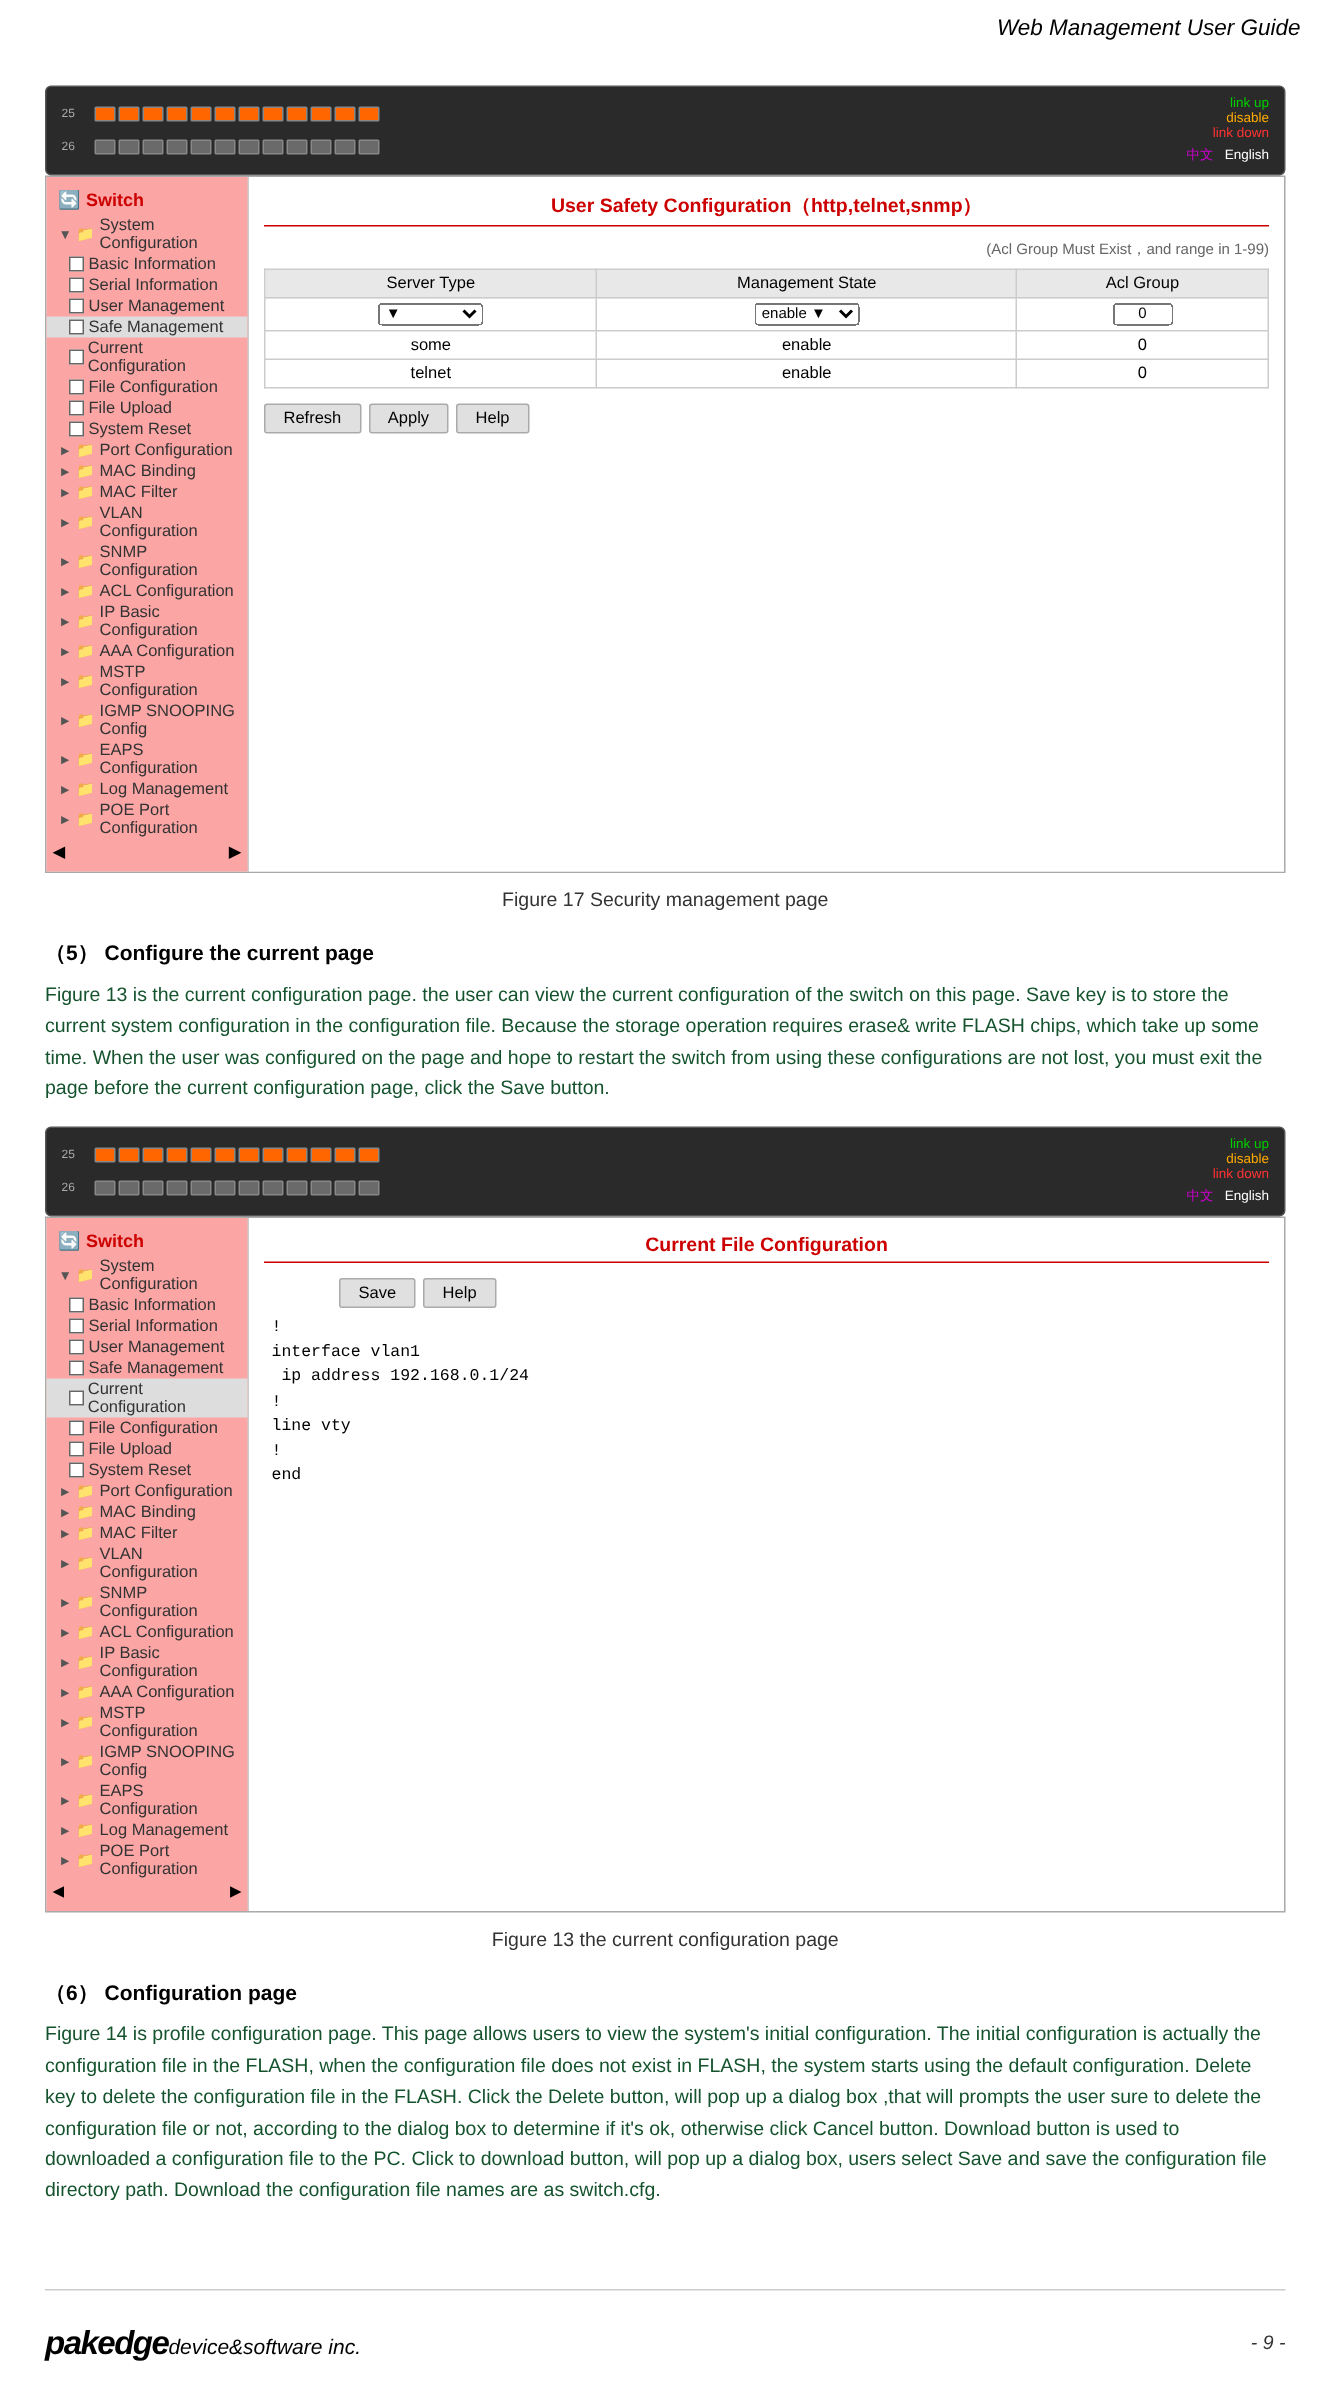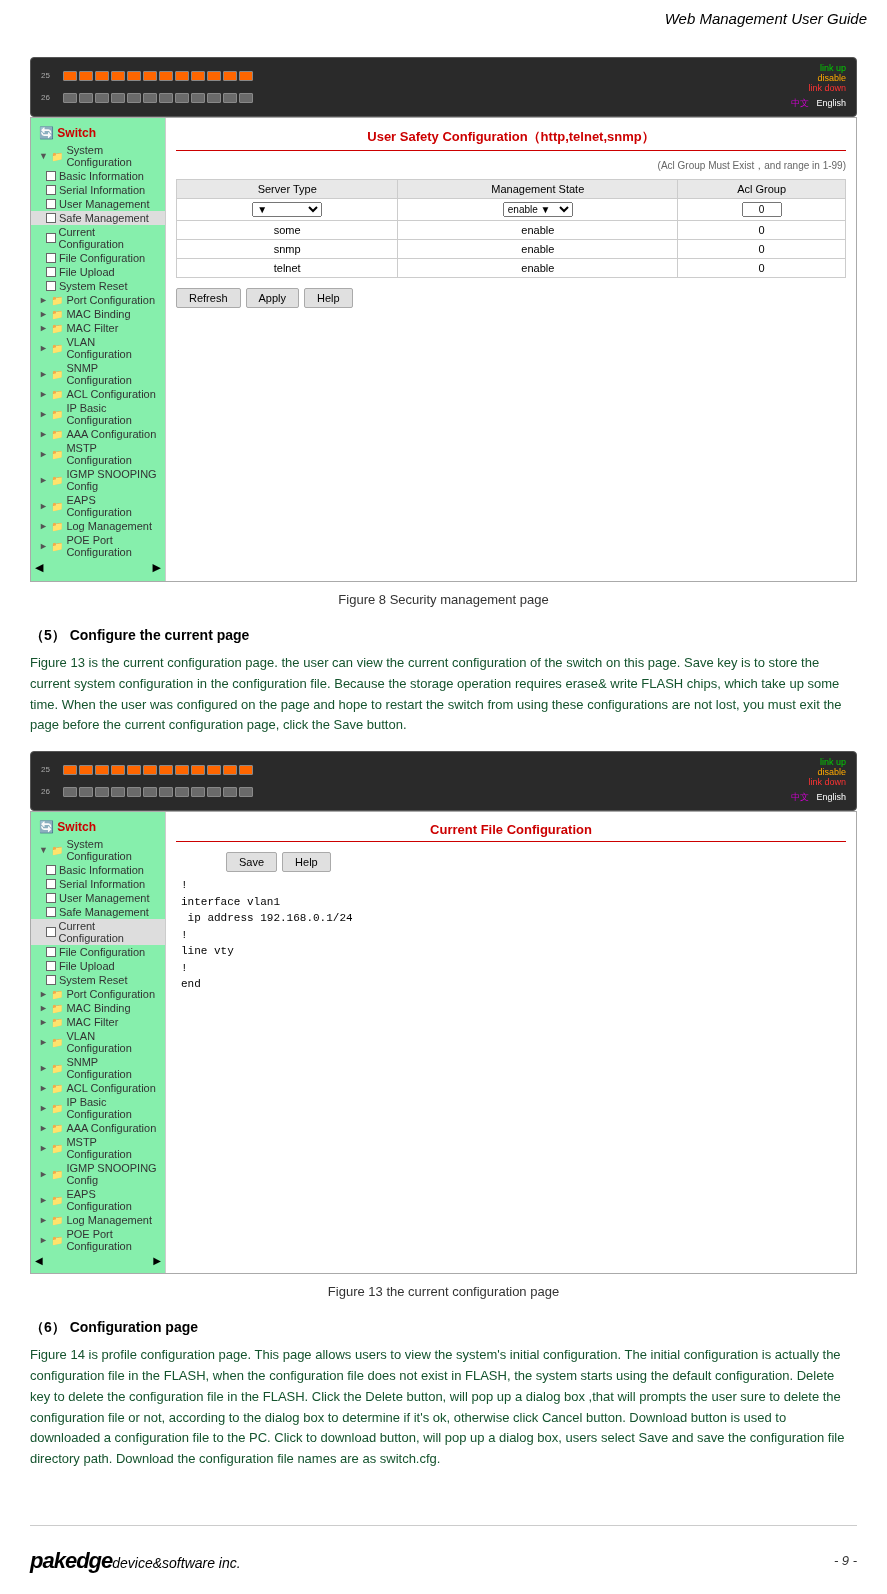--- a/index.html
+++ b/index.html
@@ -62,21 +62,21 @@
     .lang-en { color: #fff; }
 
     
     .panel-container {
       display: flex;
       border: 1px solid #aaa;
       background: #f5f5f5;
     }
     .sidebar {
       width: 135px;
-      background: #86efac;
+      background: #fca5a5;
       border-right: 1px solid #ccc;
       font-size: 11px;
       padding: 5px 0;
       min-height: 380px;
     }
     .sidebar-title {
       color: #cc0000;
       font-weight: bold;
       padding: 3px 8px;
       font-size: 12px;
@@ -404,40 +404,35 @@
               <td><input type="text" value="0" style=""></td>
             </tr>
           </thead>
           <tbody>
             <tr>
               <td>some</td>
               <td>enable</td>
               <td>0</td>
             </tr>
             <tr>
-              <td>snmp</td>
-              <td>enable</td>
-              <td>0</td>
-            </tr>
-            <tr>
               <td>telnet</td>
               <td>enable</td>
               <td>0</td>
             </tr>
           </tbody>
         </table>
         <div class="btn-row">
           <button class="btn">Refresh</button>
           <button class="btn">Apply</button>
           <button class="btn">Help</button>
         </div>
       </div>
     </div>
 
-    <div class="figure-caption">Figure 8 Security management page</div>
+    <div class="figure-caption">Figure 17 Security management page</div>
   </div>
 
   <div class="section-heading">（5） Configure the current page</div>
   <div class="section-body">
     <span>Figure 13 is the current configuration page. the user can view the current configuration of the switch on this page. Save key is to store the current system   configuration in the configuration file. Because the storage operation requires erase&amp; write FLASH chips, which take up some time. When the user was configured on the page and hope to restart the switch from using these configurations are not lost, you must exit the page before the current configuration page, click the Save button.</span>
   </div>
 
   <div class="figure-block">
 
     <div class="switch-device">

